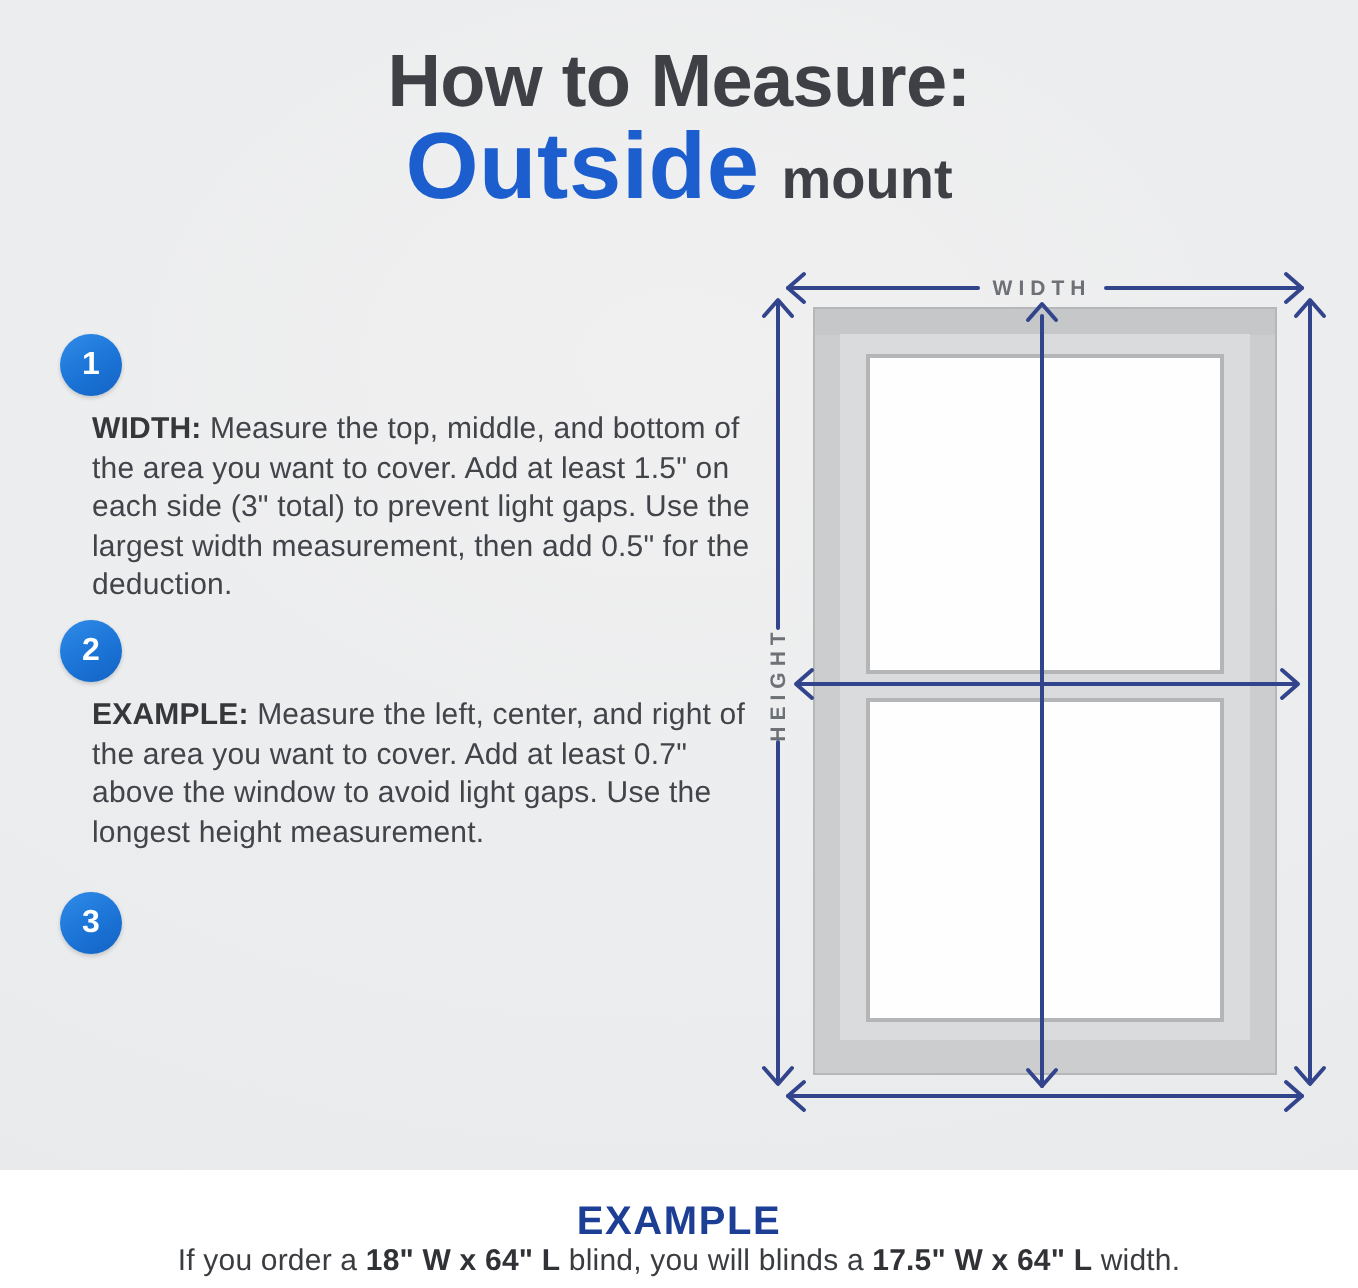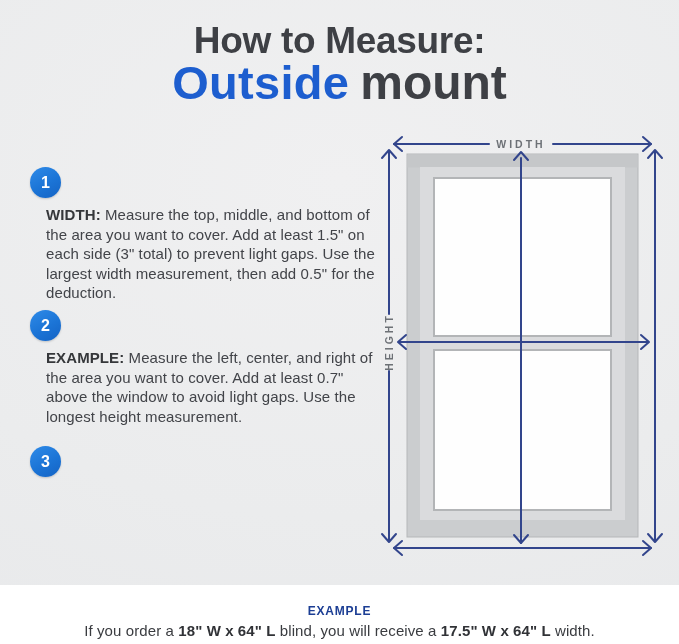--- a/index.html
+++ b/index.html
@@ -15,21 +15,21 @@
   html,body{width:679px;height:644px}
   body{font-family:"Liberation Sans",sans-serif;overflow:hidden;background:#fff}
   .canvas{position:relative;width:679px;height:644px;
     background:radial-gradient(130% 95% at 50% 28%, #f0f0f1 0%, #ebeced 55%, #e7e8ea 100%);}
 
   
   .title{position:absolute;top:20px;left:0;width:100%;text-align:center;color:var(--heading-gray)}
   .title-line1{font-size:37px;font-weight:700;letter-spacing:-.3px;line-height:42px}
   .title-line2{margin-top:-5px;line-height:52px}
   .outside{font-size:47px;font-weight:700;color:var(--accent-blue);letter-spacing:.3px}
-  .mount{font-size:48px;font-weight:600;color:var(--heading-gray);margin-left:11px}
+  .mount{font-size:28px;font-weight:600;color:var(--heading-gray);margin-left:11px}
 
   
   .step{position:absolute;left:30px}
   .step-1{top:167px;width:352px}
   .step-2{top:310px;width:358px}
   .step-3{top:446px;width:352px}
   .badge{width:31px;height:31px;border-radius:50%;
     background:linear-gradient(150deg,#2f8be8 0%,var(--badge-blue,#1b74d6) 55%,#1463c4 100%);
     color:#fff;font-size:16px;font-weight:700;display:flex;align-items:center;justify-content:center;
     box-shadow:0 1px 2px rgba(0,0,0,.18)}
@@ -41,21 +41,21 @@
   .dim{stroke:var(--dimension-navy,#32458c);stroke-width:2;fill:none;stroke-linecap:round;stroke-linejoin:round}
   .dimlabel{fill:var(--label-gray,#6d7176);font-family:"Liberation Sans",sans-serif;font-size:10.5px;
     font-weight:600;letter-spacing:3px}
   .frame-outer{fill:#cbcdcf;stroke:#b5b7b9;stroke-width:1}
   .frame-band{fill:#c5c7c9}
   .frame-recess{fill:#dadbdd}
   .pane{fill:#fefefe;stroke:#b3b5b7;stroke-width:2}
 
   
   .example{position:absolute;left:0;bottom:0;width:100%;height:59px;background:#ffffff;text-align:center;padding-top:17px}
-  .ex-head{font-size:12px;font-weight:700;letter-spacing:.8px;color:var(--example-navy);line-height:18px}
+  .ex-head{font-size:20px;font-weight:700;letter-spacing:.8px;color:var(--example-navy);line-height:18px}
   .ex-body{margin-top:2px;font-size:15px;color:#3a3c40;letter-spacing:.1px}
   .ex-body b{font-weight:700;color:#303236}
 </style>
 </head>
 <body>
 
 <div class="canvas">
 
   <header class="title">
     <div class="title-line1">How to Measure:</div>
@@ -126,16 +126,16 @@
       <g>
         <path class="dim" d="M29 217 H278"></path>
         <path class="dim" d="M36 210 L28 217 L36 224"></path>
         <path class="dim" d="M271 210 L279 217 L271 224"></path>
       </g>
     </svg>
   </figure>
 
   <footer class="example">
     <div class="ex-head">EXAMPLE</div>
-    <p class="ex-body"><span>If you order a </span><b>18" W x 64" L</b><span> blind, you will receive a </span><b>17.5" W x 64" L</b><span> width.</span></p>
+    <p class="ex-body"><span>If you order a </span><b>18" W x 64" L</b><span> blind, you will blinds a </span><b>17.5" W x 64" L</b><span> width.</span></p>
   </footer>
 
 </div>
 
 </body></html>

